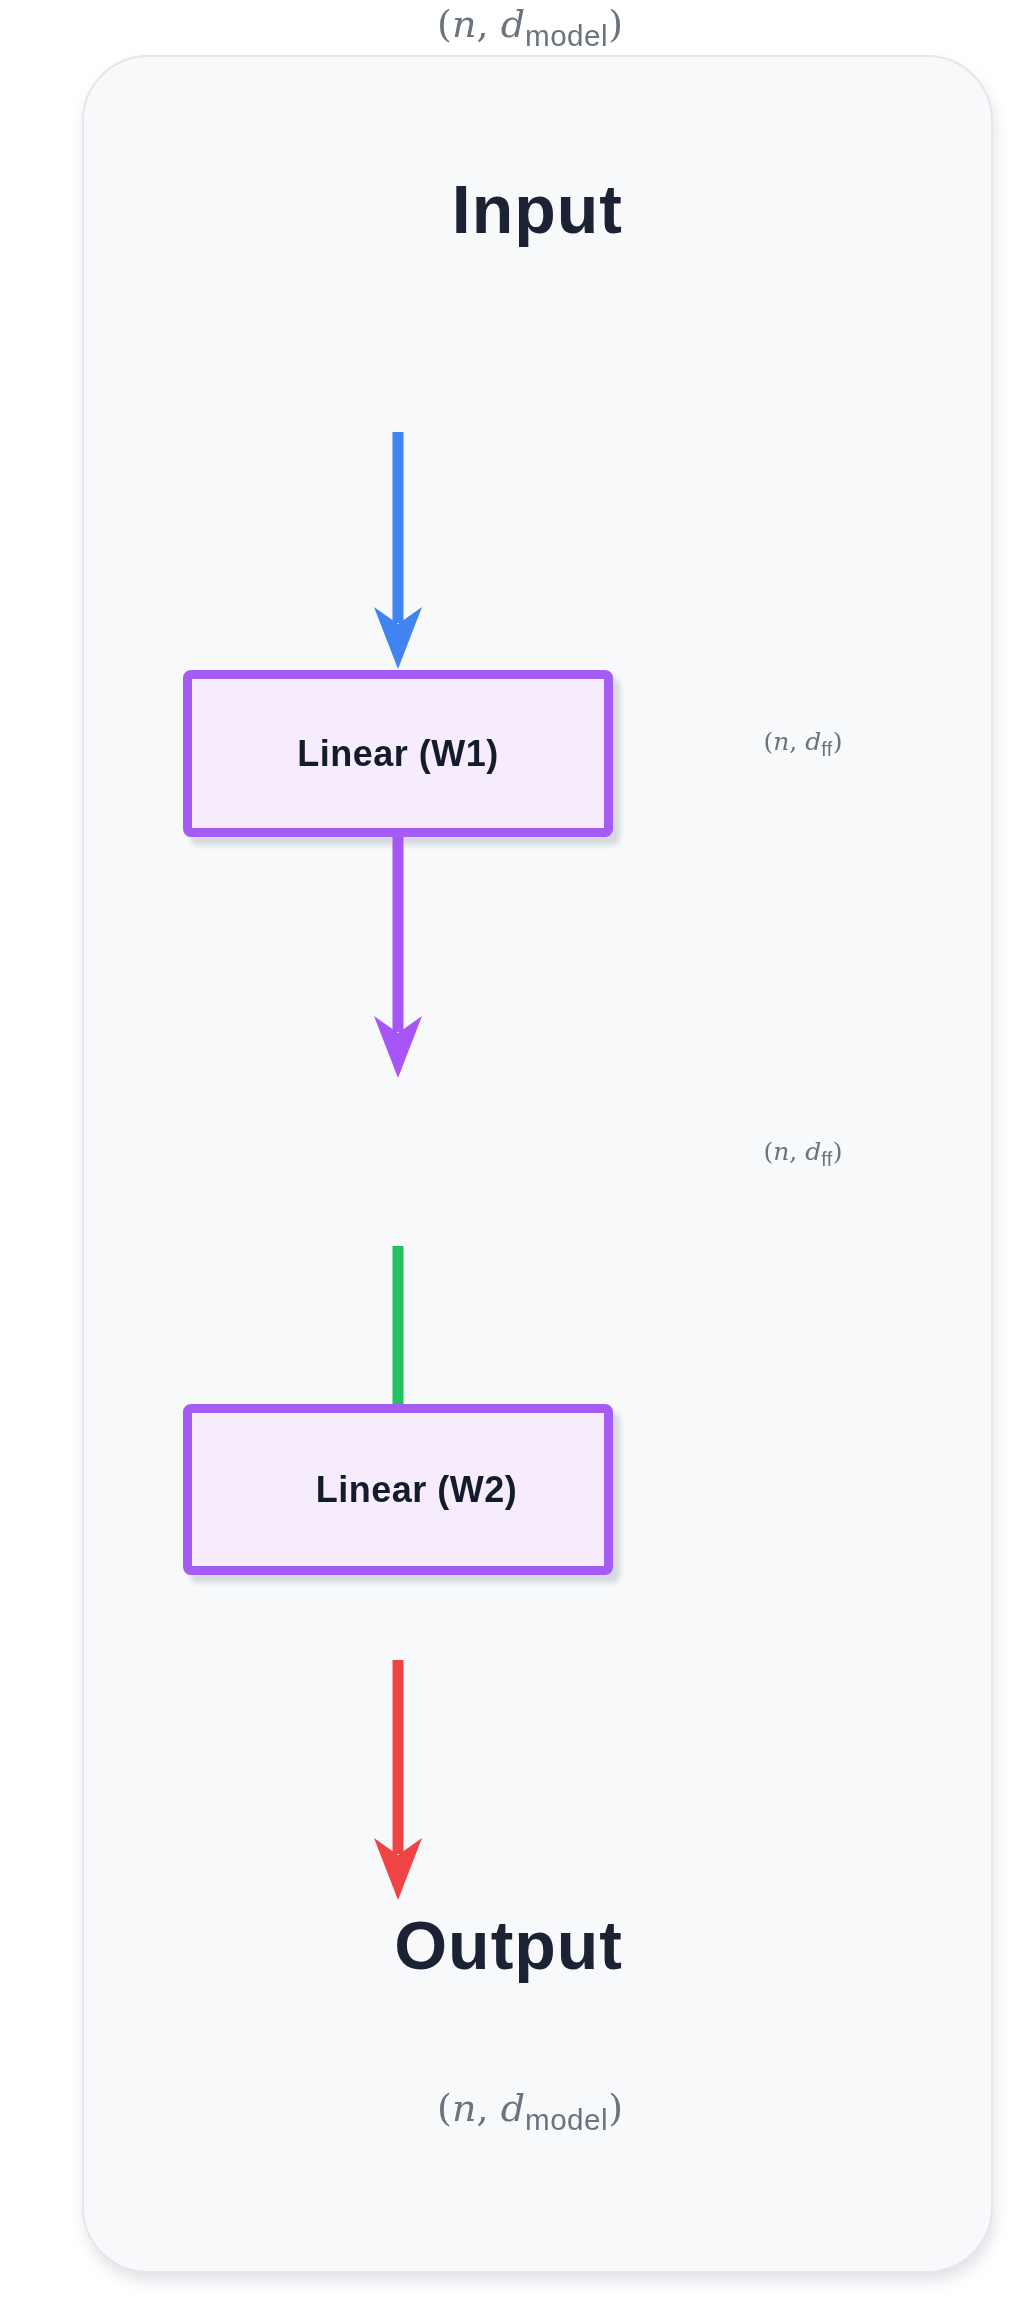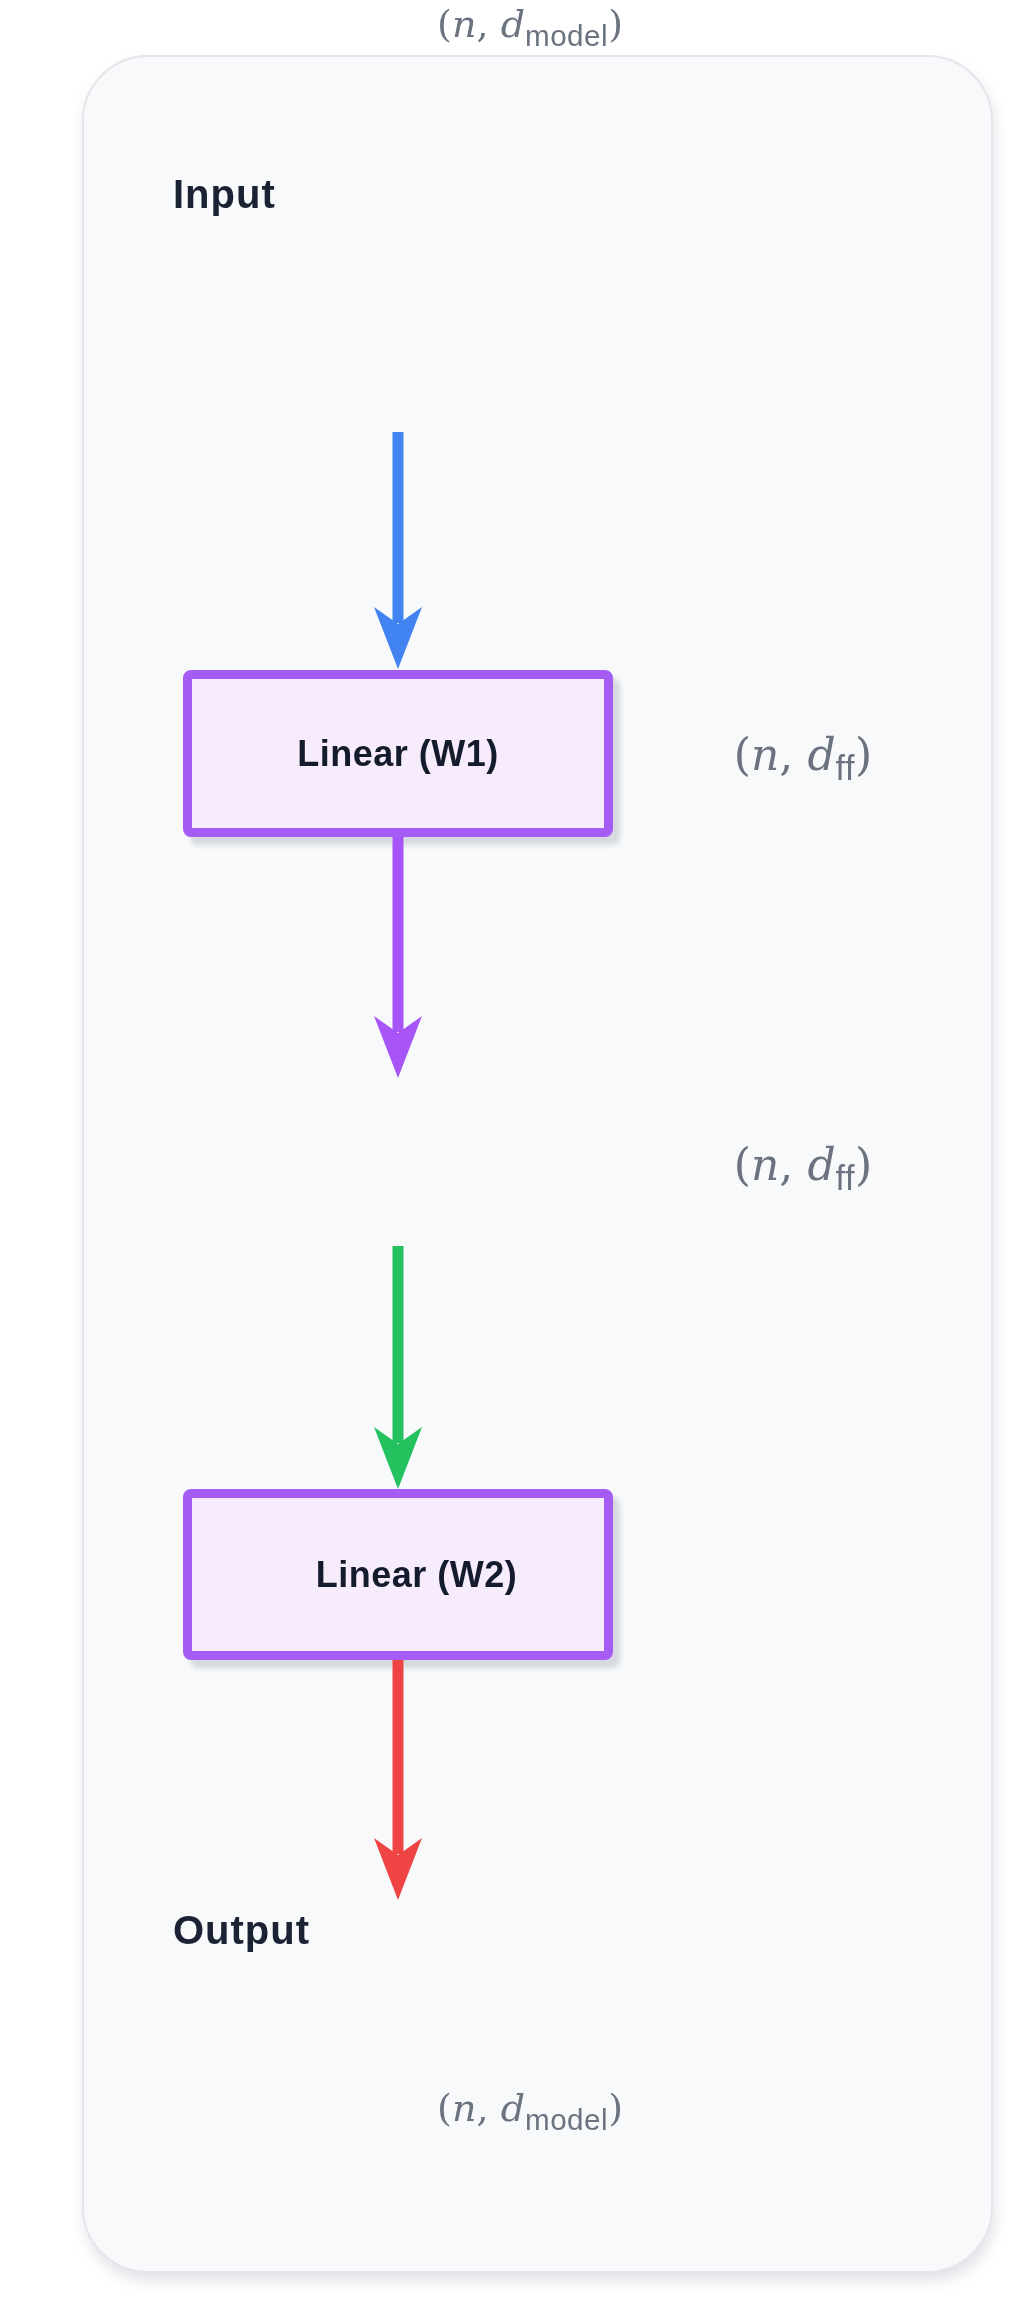--- a/index.html
+++ b/index.html
@@ -21,22 +21,22 @@
     background: #f7f9fa;
     border: 2px solid #e4e6eb;
     border-radius: 66px;
     box-shadow: 2px 8px 14px rgba(148, 154, 168, 0.28);
     box-sizing: border-box;
   }
   .heading {
     position: absolute;
     left: 173px;
     width: 450px;
-    text-align: left;
-    font-size: 40px;
+    text-align: right;
+    font-size: 68px;
     font-weight: 700;
     letter-spacing: 1px;
     color: #1b2233;
     line-height: 1.1;
   }
   .heading.input  { top: 172px; }
   .heading.output { top: 1908px; }
 
   .math {
     font-family: "DejaVu Serif", serif;
@@ -50,21 +50,21 @@
     text-align: right;
     font-size: 38px;
     line-height: 1.3;
   }
   .shape-ann.bottom { top: 2084px; }
   .side-ann {
     position: absolute;
     left: 668px;
     width: 270px;
     text-align: center;
-    font-size: 44px;
+    font-size: 25px;
     line-height: 1.3;
   }
   .side-ann.first  { top: 726px; }
   .side-ann.second { top: 1136px; }
 
   .math .mv { font-style: italic; }
   .math .mo { font-style: normal; }
   .math .mo.sep { margin-right: 0.32em; }
   .math sub {
     font-family: "Liberation Sans", sans-serif;
@@ -97,21 +97,21 @@
   .node.linear {
     border-color: #a55cf5;
     background: #f6ecfc;
   }
   .node.activation {
     border-color: #23c25e;
     background: #e7f8ec;
   }
   .node.w1   { top: 670px;  height: 167px; }
   .node.gelu { top: 1078px; height: 168px; }
-  .node.w2   { top: 1489px; height: 171px; padding-left: 37px; }
+  .node.w2   { top: 1404px; height: 171px; padding-left: 37px; }
 
   .arrow {
     position: absolute;
     left: 368px;
     width: 60px;
     display: block;
   }
   .arrow.a1 { top: 432px;  height: 237px; }
   .arrow.a2 { top: 837px;  height: 241px; }
   .arrow.a3 { top: 1246px; height: 243px; }

